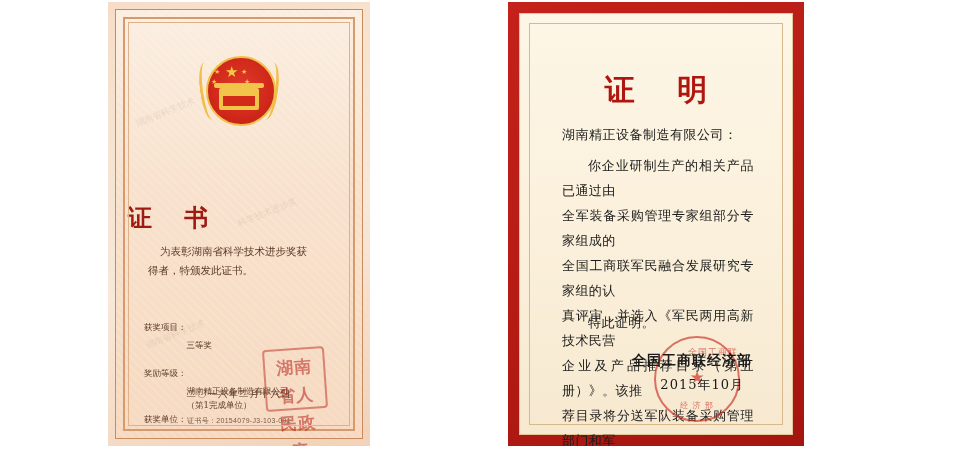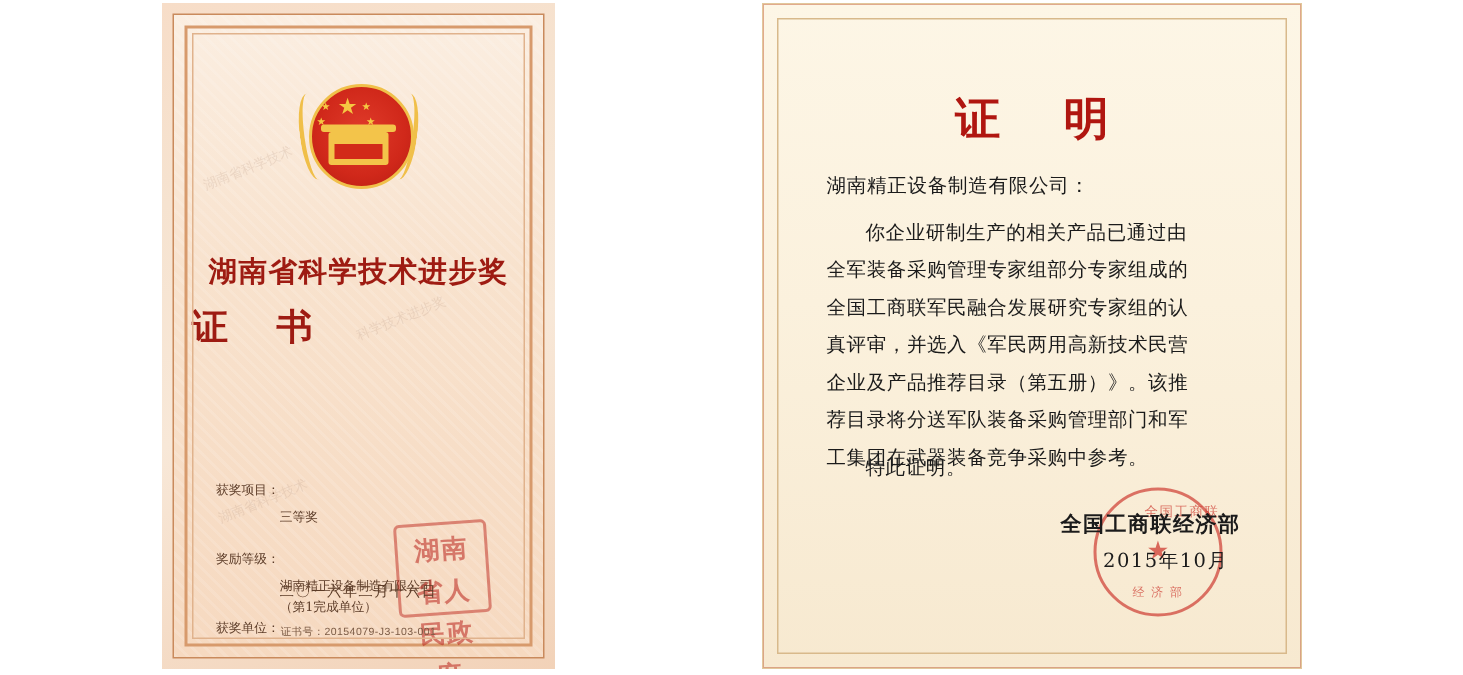--- a/index.html
+++ b/index.html
@@ -217,24 +217,25 @@
     transform: rotate(-22deg);
     white-space: nowrap;
     pointer-events: none;
   }
 
   
   .cert2 {
     position: absolute;
     left: 508px;
     top: 2px;
-    width: 360px;
+    width: 296px;
     height: 444px;
     background: linear-gradient(150deg, #c4221a 0%, #b81d15 40%, #a5150f 100%);
     box-sizing: border-box;
+    padding: 11px;
     overflow: hidden;
   }
   .cert2-inner {
     position: relative;
     width: 100%;
     height: 100%;
     box-sizing: border-box;
     background: linear-gradient(180deg, #fdf6e6 0%, #fbf1dd 45%, #f7e9d0 100%);
     border: 1px solid #e2c79b;
   }
@@ -367,23 +368,26 @@
         <div class="emblem-wheat-r"></div>
         <div class="emblem-circle"></div>
         <div class="emblem-star-big">★</div>
         <div class="emblem-star-s" style="left:16px; top:16px;">★</div>
         <div class="emblem-star-s" style="left:13px; top:26px;">★</div>
         <div class="emblem-star-s" style="left:43px; top:16px;">★</div>
         <div class="emblem-star-s" style="left:46px; top:26px;">★</div>
         <div class="emblem-gate"></div>
       </div>
 
-      <div class="cert1-title">湖南省科学技术进步奖</div>
       <div class="cert1-subtitle">证 书</div>
 
+      <div class="cert1-body">
+        <div class="l1">为表彰湖南省科学技术进步奖获</div>
+        <div class="l2">得者，特颁发此证书。</div>
+      </div>
 
       <div class="cert1-fields">
         <div class="fld">
           <span class="fld-label">获奖项目：</span>
         </div>
         <div class="fld">
           <span class="fld-label">奖励等级：</span>
           <span class="fld-value">三等奖</span>
         </div>
         <div class="fld">

